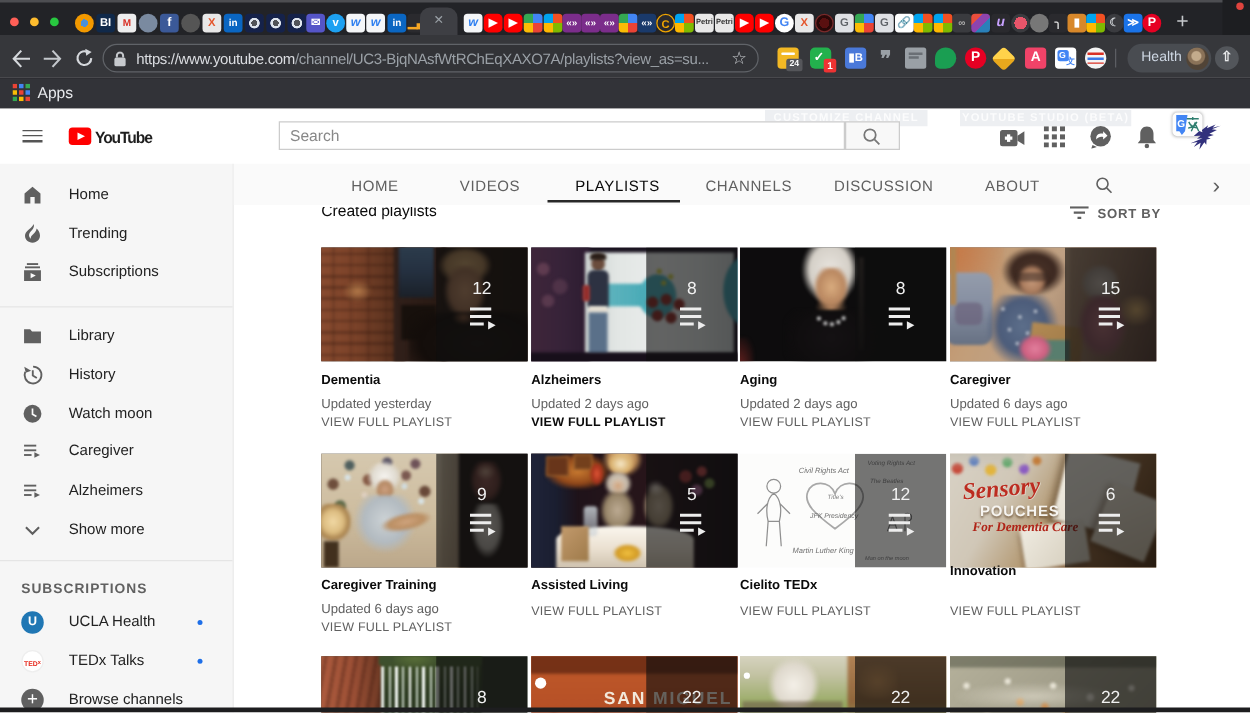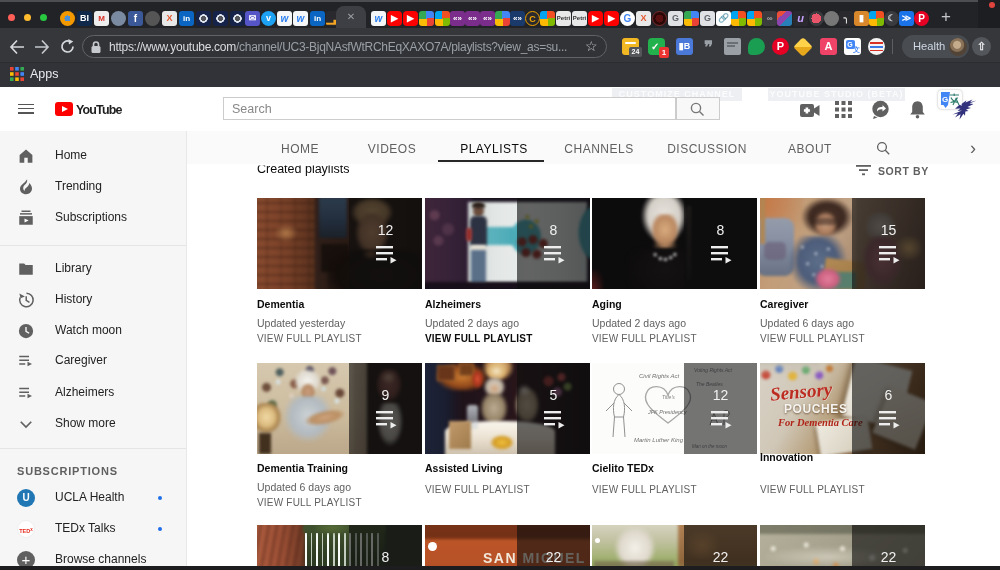--- a/index.html
+++ b/index.html
@@ -612,21 +612,21 @@
   <div class="vfp" style="left:257px;top:246px;">VIEW FULL PLAYLIST</div>
   <div class="title" style="left:425px;top:211px;">Alzheimers</div>
   <div class="upd" style="left:425px;top:230px;">Updated 2 days ago</div>
   <div class="vfp b" style="left:425px;top:246px;">VIEW FULL PLAYLIST</div>
   <div class="title" style="left:592px;top:211px;">Aging</div>
   <div class="upd" style="left:592px;top:230px;">Updated 2 days ago</div>
   <div class="vfp" style="left:592px;top:246px;">VIEW FULL PLAYLIST</div>
   <div class="title" style="left:760px;top:211px;">Caregiver</div>
   <div class="upd" style="left:760px;top:230px;">Updated 6 days ago</div>
   <div class="vfp" style="left:760px;top:246px;">VIEW FULL PLAYLIST</div>
-  <div class="title" style="left:257px;top:375px;">Dementia Training</div>
+  <div class="title" style="left:257px;top:375px;">Caregiver Training</div>
   <div class="upd" style="left:257px;top:394px;">Updated 6 days ago</div>
   <div class="vfp" style="left:257px;top:410px;">VIEW FULL PLAYLIST</div>
   <div class="title" style="left:425px;top:375px;">Assisted Living</div>
   <div class="vfp" style="left:425px;top:397px;">VIEW FULL PLAYLIST</div>
   <div class="title" style="left:592px;top:375px;">Cielito TEDx</div>
   <div class="vfp" style="left:592px;top:397px;">VIEW FULL PLAYLIST</div>
   <div class="title" style="left:760px;top:364px;">Innovation</div>
   <div class="vfp" style="left:760px;top:397px;">VIEW FULL PLAYLIST</div>
   </div>
   </div>

